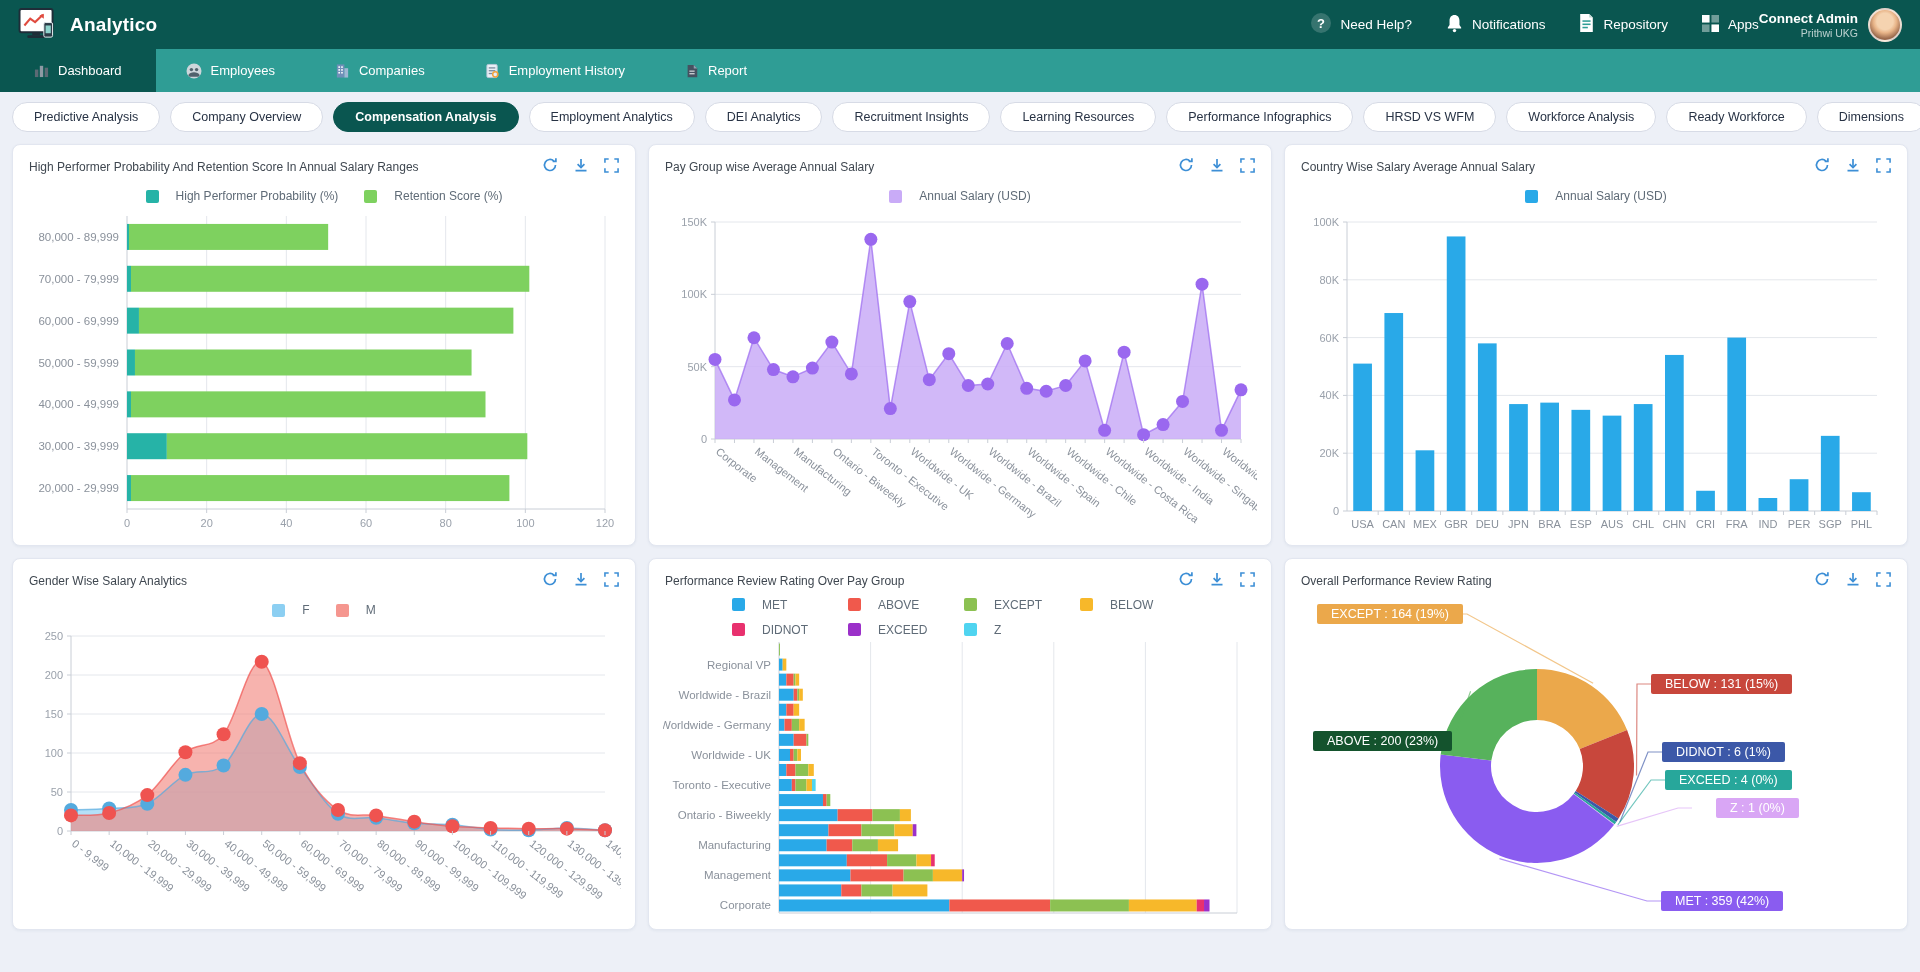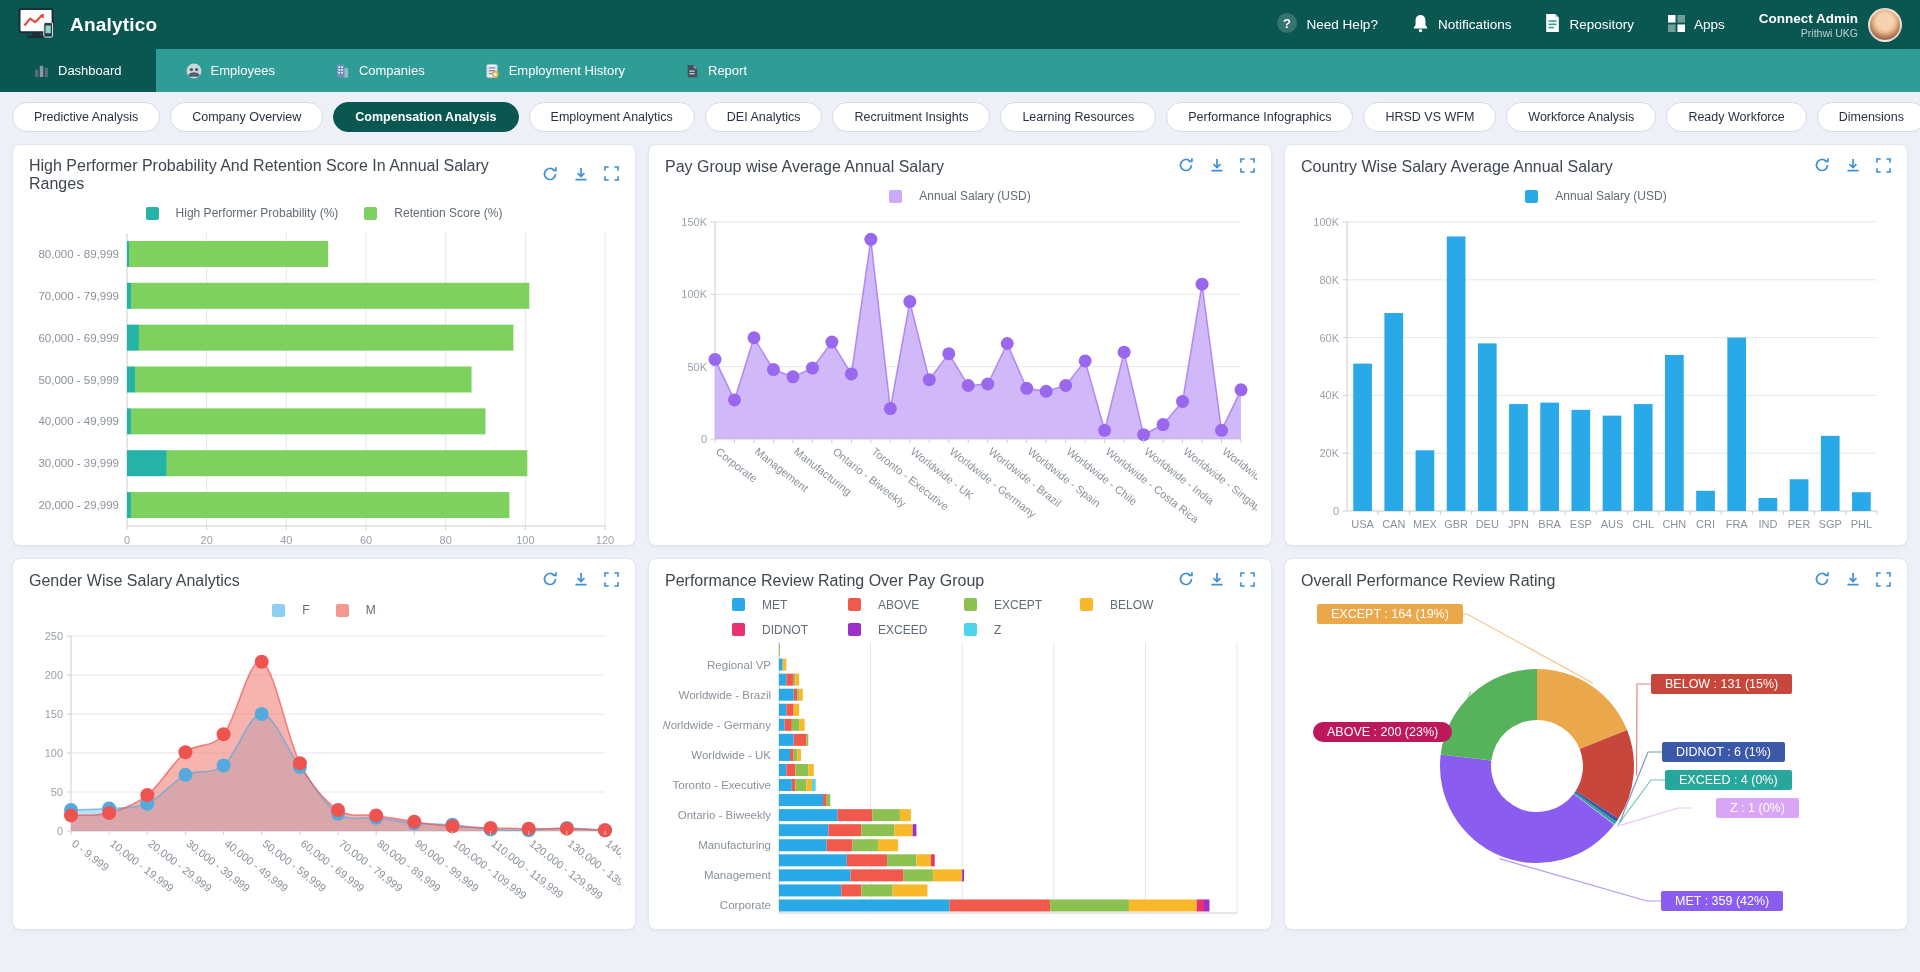--- a/index.html
+++ b/index.html
@@ -6,21 +6,21 @@
   html,body { width:1920px; height:972px; overflow:hidden; background:#edf0f7;
     font-family:"Liberation Sans", sans-serif; }
   svg text { font-family:"Liberation Sans", sans-serif; }
 
   
   .app-header { height:49px; background:#0a5650; display:flex; align-items:center; padding:0 18px; }
   .logo-box { display:flex; align-items:center; }
   .app-title { color:#fff; font-size:19px; font-weight:600; margin-left:12px; letter-spacing:.2px; }
   .hspace { flex:1; }
   .h-item { display:flex; align-items:center; gap:9px; color:#fff; font-size:13.5px; margin-left:34px; cursor:pointer; }
-  .user-block { display:flex; align-items:center; margin-left:34px; cursor:pointer; }
+  .user-block { display:flex; align-items:center; cursor:pointer; }
   .user-text { text-align:right; margin-right:10px; }
   .user-name { color:#fff; font-size:13.5px; font-weight:700; }
   .user-org { color:rgba(255,255,255,.72); font-size:10.5px; margin-top:1px; }
   .avatar { width:34px; height:34px; border-radius:50%; border:2px solid rgba(255,255,255,.7);
     background:radial-gradient(circle at 50% 38%, #f5d3b0 0 34%, #e8b488 48%, #9c6b4e 72%, #7d5038 100%); }
 
   
   .main-nav { height:43px; background:#2f9d95; display:flex; align-items:stretch; }
   .main-nav .tab { display:flex; align-items:center; gap:9px; padding:16px 30px; color:#fff;
     font-size:13px; cursor:pointer; white-space:nowrap; }
@@ -34,21 +34,21 @@
     cursor:pointer; white-space:nowrap; }
   .pill.active { background:#0a5650; color:#fff; border-color:#0a5650; font-weight:600; }
 
   
   .grid { display:grid; grid-template-columns:repeat(3, 1fr); grid-template-rows:402px 372px;
     gap:12px; padding:2px 12px 0; }
   .card { background:#fff; border:1px solid #e2e6f0; border-radius:8px;
     box-shadow:0 1px 3px rgba(40,60,100,.06); display:flex; flex-direction:column;
     overflow:hidden; padding:0 14px 6px; }
   .card-head { display:flex; align-items:center; justify-content:space-between; padding:12px 2px 4px; }
-  .card-title { font-size:16px; font-weight:400; color:#3f4750; }
+  .card-title { font-size:12px; font-weight:400; color:#3f4750; }
   .card-actions { display:flex; gap:15px; align-items:center; }
   .card-actions .act { background:none; border:0; padding:0; cursor:pointer; display:flex; }
   .legend { min-height:32px; display:flex; align-items:center; justify-content:center;
     gap:26px; flex-wrap:wrap; }
   .legend.lg-grid { display:grid; grid-template-columns:repeat(4, 108px); justify-content:center;
     row-gap:4px; column-gap:8px; min-height:46px; }
   .lg-item { display:flex; align-items:center; gap:17px; font-size:12px; color:#5f6b77; cursor:pointer; }
   .lg-chip { width:13px; height:13px; border-radius:2px; display:inline-block; }
   .chart-body { flex:1; min-height:0; position:relative; }
   .donut-label { position:absolute; color:#fff; font-size:12.5px; padding:3px 14px;
@@ -822,16 +822,16 @@
           <polyline points="317.711510247394,232.38273870966438 379,214 393,214" fill="none" stroke="#d9a6f5" stroke-width="1.2" opacity="0.65"></polyline>
           <polyline points="200.44581978983717,264.68054568647415 348,307 362,307" fill="none" stroke="#8a5cf0" stroke-width="1.2" opacity="0.65"></polyline>
           <polyline points="171.5832406203109,97.24162873964897 157,138 143,138" fill="none" stroke="#57b25c" stroke-width="1.2" opacity="0.65"></polyline>
         </svg>
         <div class="donut-label" style="left: 18px; top: 10px; background: rgb(235, 168, 75);">EXCEPT : 164 (19%)</div>
         <div class="donut-label" style="left: 352px; top: 80px; background: rgb(200, 71, 60);">BELOW : 131 (15%)</div>
         <div class="donut-label" style="left: 363px; top: 148px; background: rgb(60, 88, 168);">DIDNOT : 6 (1%)</div>
         <div class="donut-label" style="left: 366px; top: 176px; background: rgb(39, 167, 155);">EXCEED : 4 (0%)</div>
         <div class="donut-label" style="left: 393px; top: 204px; background: rgb(217, 166, 245); margin-left: 24px;">Z : 1 (0%)</div>
         <div class="donut-label" style="left: 362px; top: 297px; background: rgb(138, 92, 240);">MET : 359 (42%)</div>
-        <div class="donut-label" style="left: 14px; top: 128px; background: #be185d; border-radius: 10px;">ABOVE : 200 (23%)</div>
+        <div class="donut-label" style="left: 14px; top: 137px; background: #14532d;">ABOVE : 200 (23%)</div>
       </div>
   </article>
 </main>
 
 </body></html>

